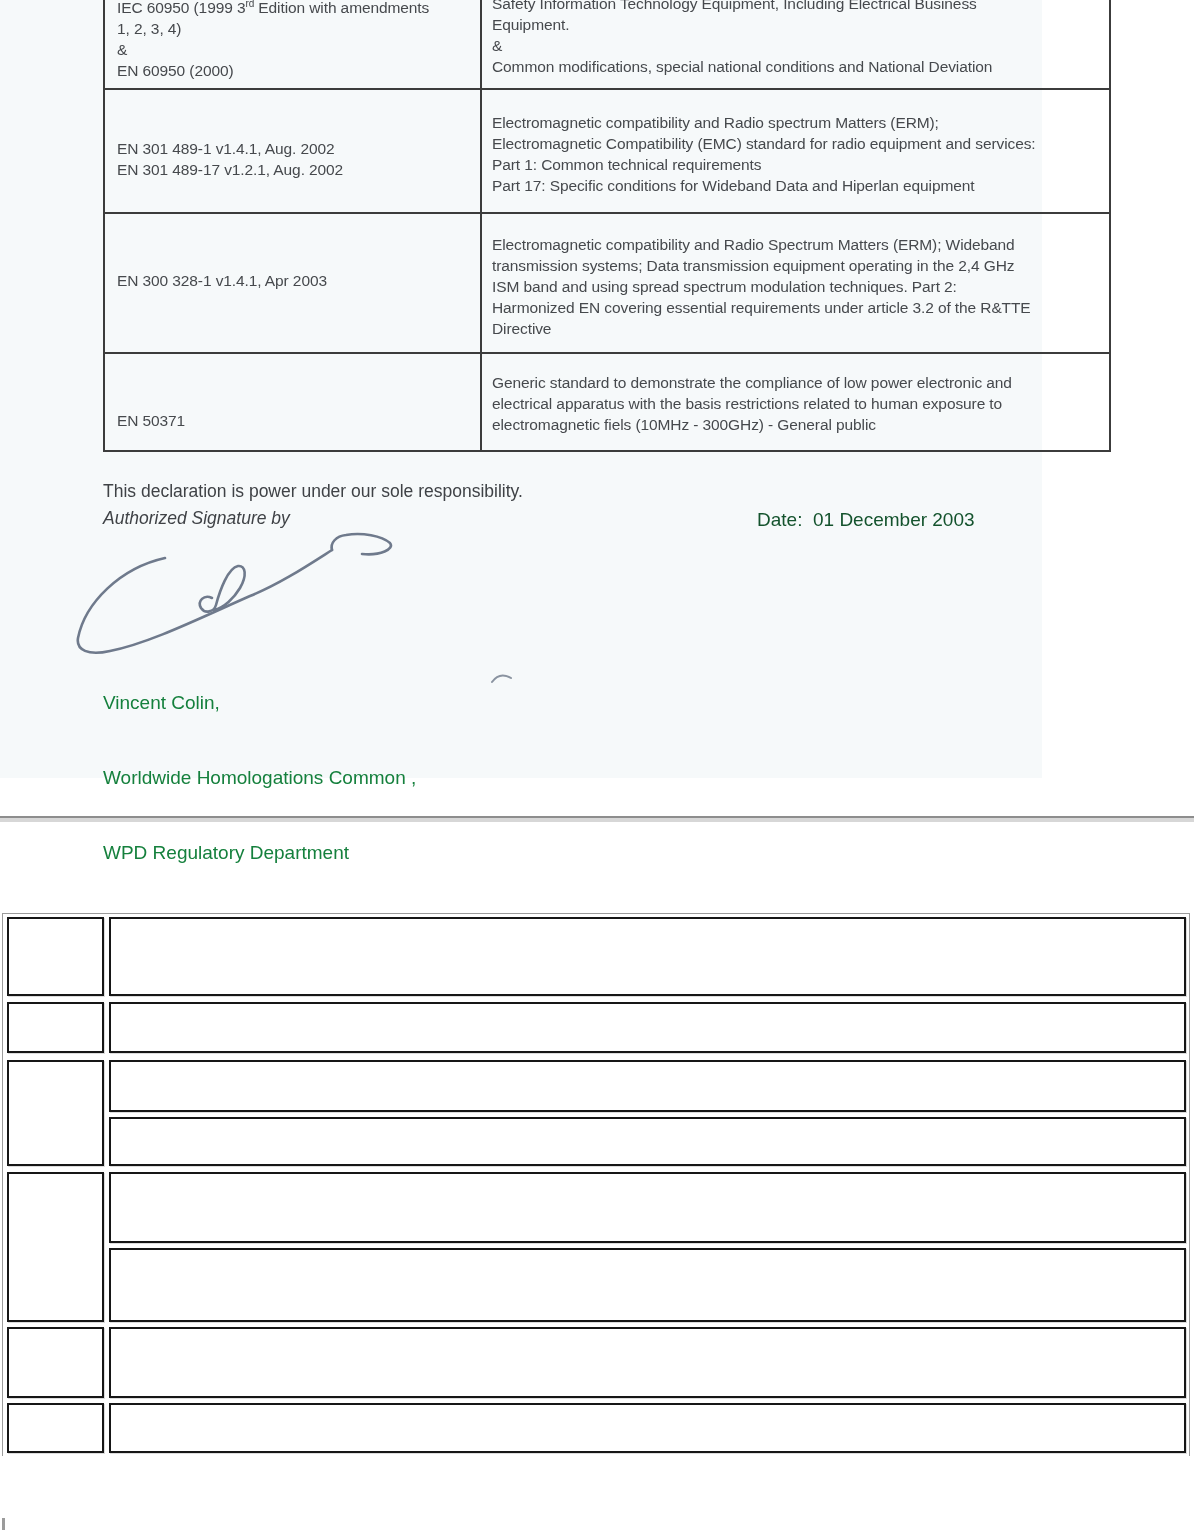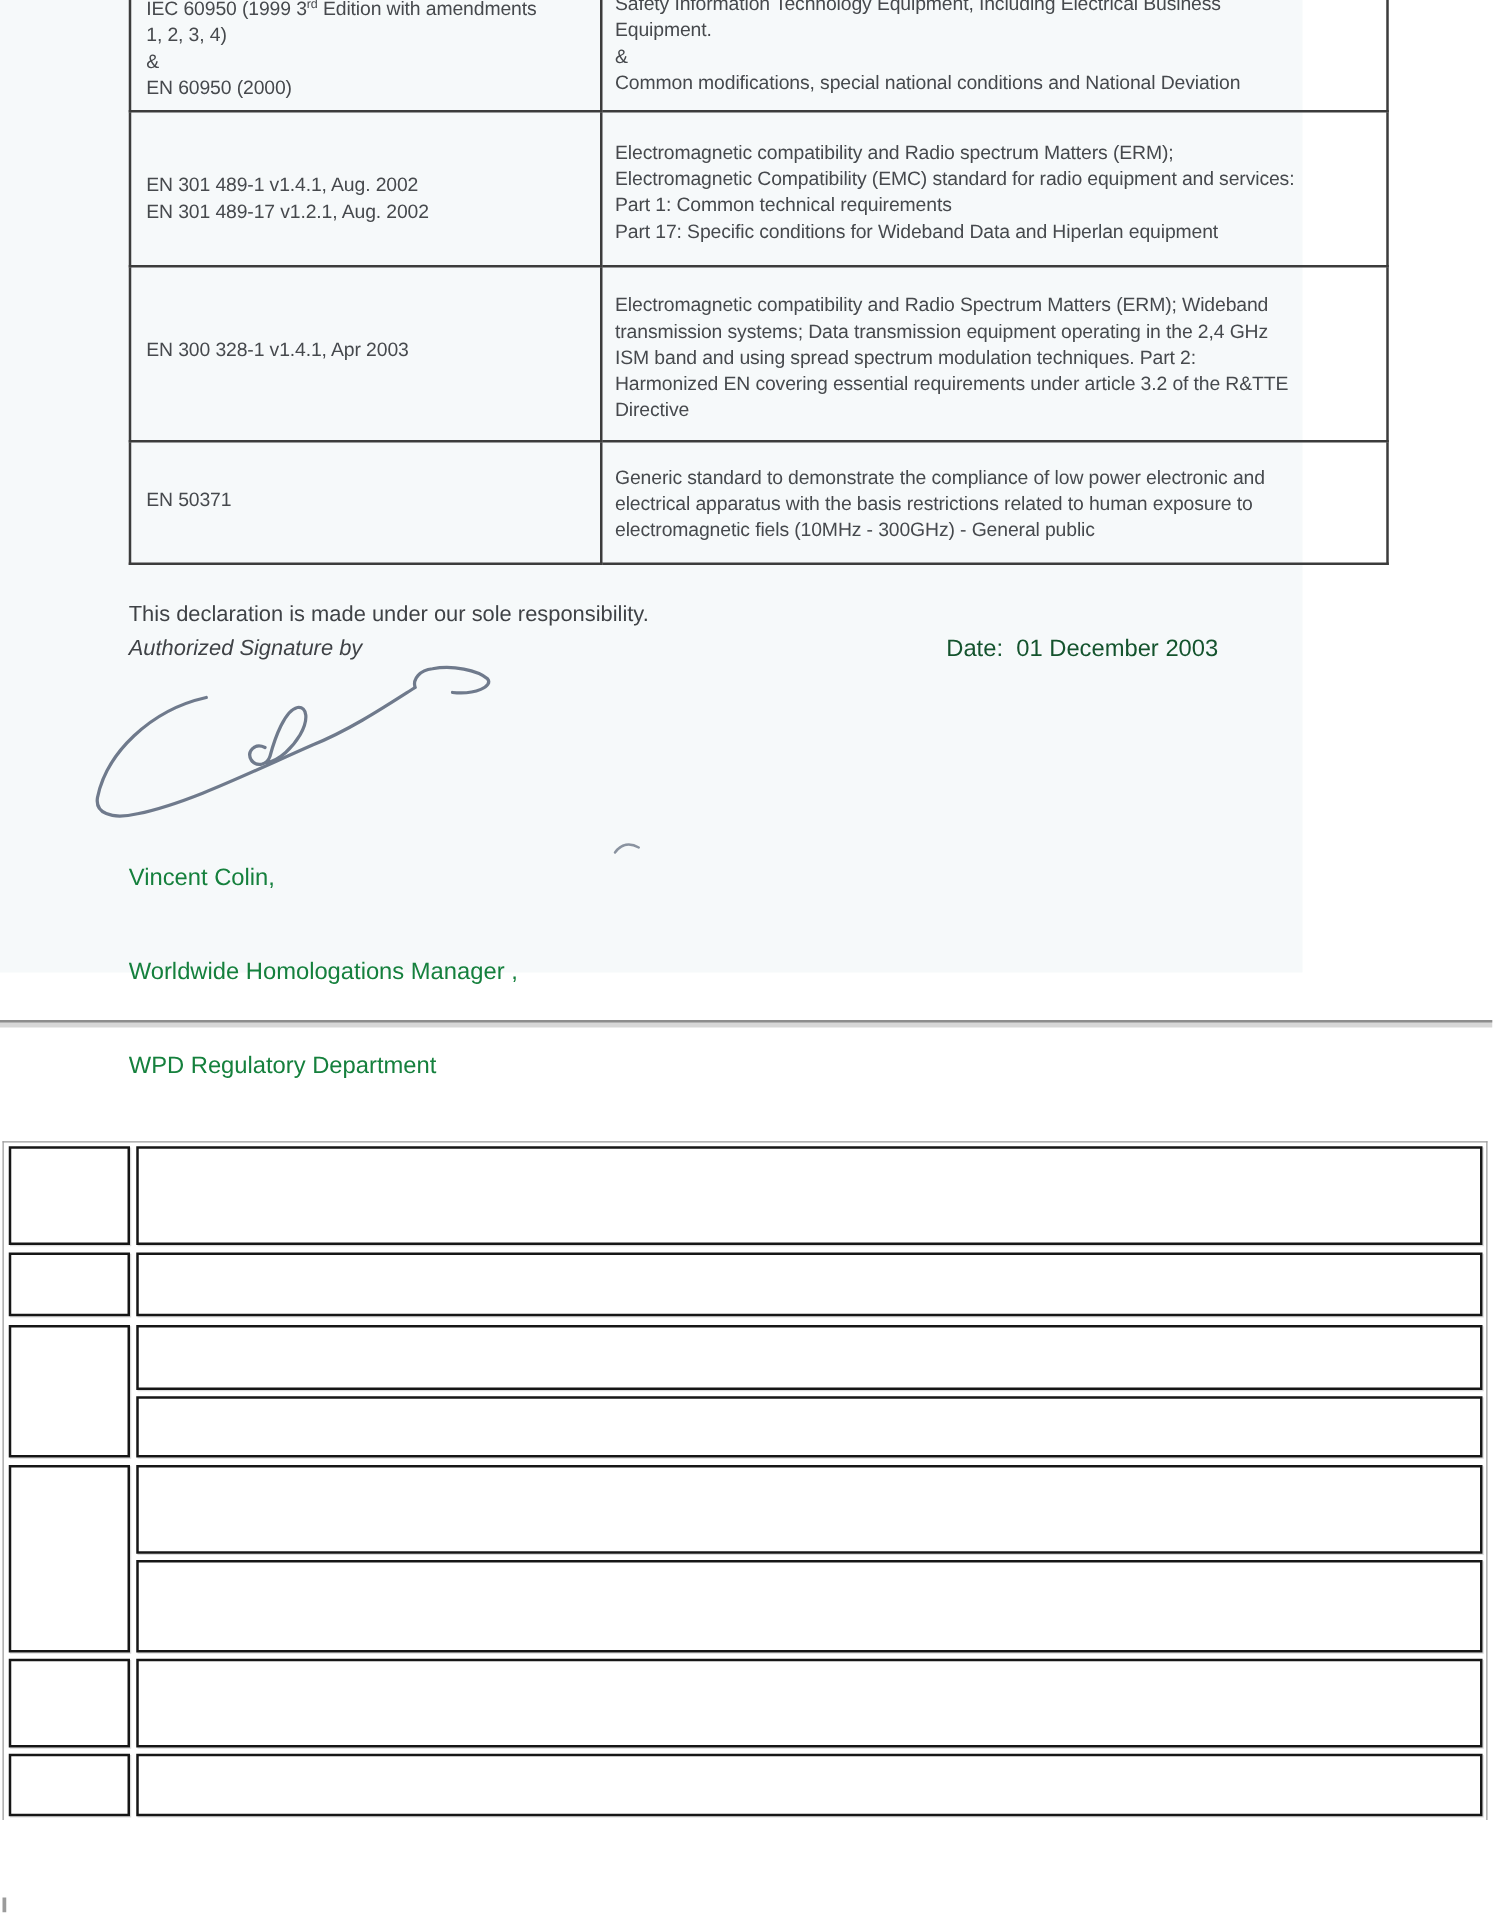--- a/index.html
+++ b/index.html
@@ -24,21 +24,21 @@
     border:2px solid #3c3c3c;vertical-align:top;
     font-size:15.5px;line-height:21px;letter-spacing:-0.1px;color:#46494d;
     padding-right:8px;box-sizing:border-box;
   }
   td.std{padding-left:12px;}
   td.desc{padding-left:10px;}
   tr.r1{height:105px;} tr.r2{height:124px;} tr.r3{height:140px;} tr.r4{height:98px;}
   tr.r1 td{padding-top:8px;}
   tr.r2 td.std{padding-top:48px;} tr.r2 td.desc{padding-top:22px;}
   tr.r3 td.std{padding-top:56px;} tr.r3 td.desc{padding-top:20px;}
-  tr.r4 td.std{padding-top:36px;} tr.r4 td.desc{padding-top:18px;}
+  tr.r4 td.std{padding-top:56px;} tr.r4 td.desc{padding-top:18px;}
   .cell-line{white-space:nowrap;}
   .cell-line sup{font-size:10px;vertical-align:6px;}
 
   .decl-line1{position:absolute;left:103px;top:481px;font-size:17.5px;color:#3f4246;white-space:pre;}
   .decl-line2{position:absolute;left:103px;top:508px;font-size:17.5px;color:#3f4246;white-space:pre;font-style:italic;}
   .date-line{position:absolute;left:757px;top:509px;font-size:19px;color:#14532d;white-space:pre;}
 
   .signature-svg{position:absolute;left:68px;top:523px;}
   .pen-mark-svg{position:absolute;left:489px;top:671px;}
 
@@ -130,37 +130,37 @@
         </td>
         <td class="desc">
           <div class="cell-line">Generic standard to demonstrate the compliance of low power electronic and</div>
           <div class="cell-line">electrical apparatus with the basis restrictions related to human exposure to</div>
           <div class="cell-line">electromagnetic fiels (10MHz - 300GHz) - General public</div>
         </td>
       </tr>
     </tbody>
       </table>
 
-    <div class="decl-line1">This declaration is made under our sole responsibility.</div>
+    <div class="decl-line1">This declaration is power under our sole responsibility.</div>
     <div class="decl-line2">Authorized Signature by</div>
     <div class="date-line">Date:  01 December 2003</div>
 
     <svg class="signature-svg" width="340" height="145" viewBox="0 0 340 145">
       <path d="M 97 35 C 52 45, 17 80, 10 115 C 8 127, 20 133, 42 128 C 82 120, 132 95, 182 73 C 212 61, 242 41, 264 27" fill="none" stroke-width="2.6" stroke-linecap="round" stroke="#6f7a8c"></path>
       <path d="M 264 27 C 262 20, 268 13, 278 12 C 294 9, 314 13, 322 20 C 327 26, 312 33, 294 31" fill="none" stroke-width="2.6" stroke-linecap="round" stroke="#6f7a8c"></path>
       <path d="M 144 75 C 136 71, 129 78, 133 85 C 137 91, 146 89, 148 82 C 152 67, 160 45, 170 43 C 178 42, 179 53, 172 65 C 166 75, 156 85, 146 87" fill="none" stroke-width="2.6" stroke-linecap="round" stroke="#6f7a8c"></path>
     </svg>
 
     <svg class="pen-mark-svg" width="26" height="16" viewBox="0 0 26 16">
       <path d="M 3 11 C 8 4, 15 3, 22 7" fill="none" stroke="#8a93a0" stroke-width="2" stroke-linecap="round"></path>
     </svg>
 
     <div class="signer">
       <div>Vincent Colin,</div>
-      <div>Worldwide Homologations Manager ,</div>
+      <div>Worldwide Homologations Common ,</div>
       <div>WPD Regulatory Department</div>
     </div>
 
   </div>
 
   <div class="page-divider"></div>
 
   <div class="page2">
     <div class="p2row mb6">
       <div class="p2cell lcell h79"></div>

